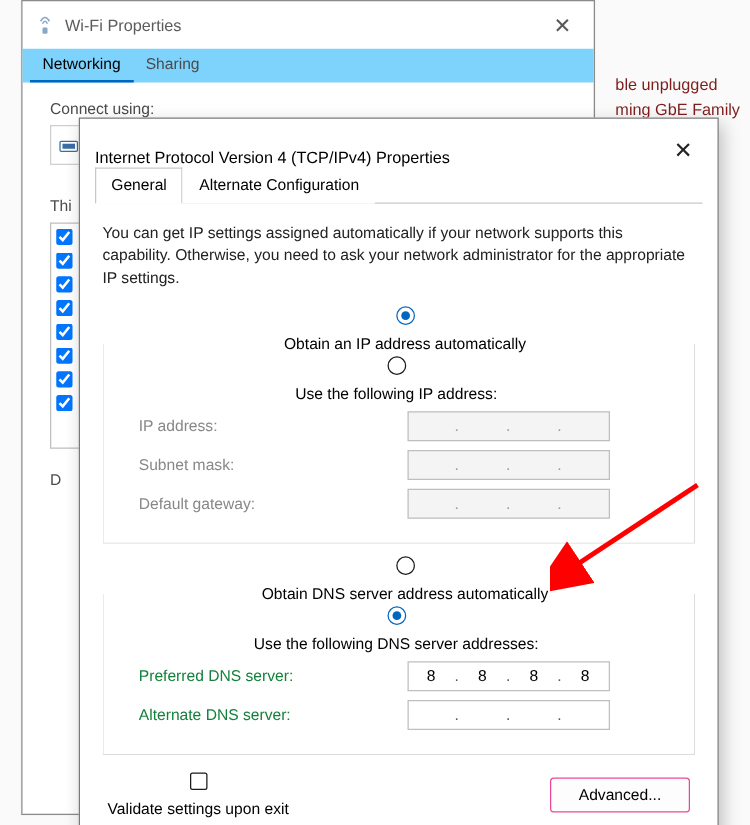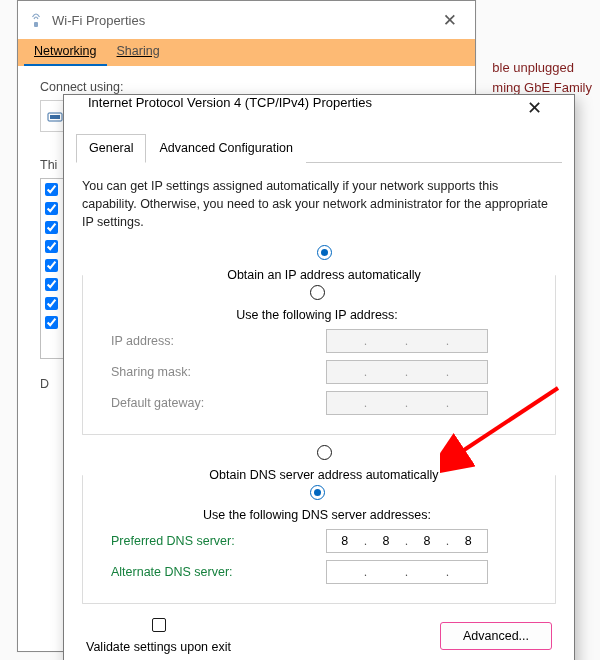--- a/index.html
+++ b/index.html
@@ -57,22 +57,21 @@
   .wifi-titlebar .close {
     font-size: 17px;
     color: #5a5a5a;
     padding: 2px 8px;
   }
 
   .wifi-tabs {
     display: flex;
     gap: 0;
     padding: 0 6px;
-    background: #fdba74;
-    text-decoration: underline;
+    background: #7dd3fc;
   }
   .wifi-tabs .tab {
     font-size: 12.5px;
     color: #4b4b4b;
     padding: 5px 10px 6px;
     border-bottom: 1px solid transparent;
   }
   .wifi-tabs .tab.active {
     color: #000;
     border-bottom: 2px solid #0067c0;
@@ -123,23 +122,23 @@
     position: absolute;
     left: 63px;
     top: 94px;
     width: 510px;
     background: #fff;
     border: 1px solid #7a7a7a;
     box-shadow: 3px 5px 14px rgba(0,0,0,0.25);
   }
   .ipv4-titlebar {
     display: flex;
-    align-items: flex-start;
+    align-items: flex-end;
     height: 38px;
-    padding: 0 24px;
+    padding: 0 12px;
   }
   .ipv4-titlebar .title {
     flex: 1;
     font-size: 13px;
   }
   .ipv4-titlebar .close {
     font-size: 18px;
     color: #222;
     padding: 2px 8px;
   }
@@ -339,21 +338,21 @@
 </div>
 
 <div class="ipv4-dialog">
   <div class="ipv4-titlebar">
     <span class="title">Internet Protocol Version 4 (TCP/IPv4) Properties</span>
     <span class="close">✕</span>
   </div>
 
   <div class="ipv4-tabs">
     <div class="tab active">General</div>
-    <div class="tab">Advanced Configuration</div>
+    <div class="tab">Alternate Configuration</div>
   </div>
 
   <div class="ipv4-body">
     <div class="ipv4-desc">You can get IP settings assigned automatically if your network supports this capability. Otherwise, you need to ask your network administrator for the appropriate IP settings.</div>
 
     <div style="margin-left:10px">
       <div class="radio-row">
         <span class="radio checked"></span>
         <span>Obtain an IP address automatically</span>
       </div>
@@ -369,21 +368,21 @@
           <span class="octet"></span>
             <span class="dot">.</span>
             <span class="octet"></span>
             <span class="dot">.</span>
             <span class="octet"></span>
             <span class="dot">.</span>
             <span class="octet"></span>
         </div>
       </div>
       <div class="field-row">
-        <span class="flabel">Sharing mask:</span>
+        <span class="flabel">Subnet mask:</span>
         <div class="ip-input disabled">
           <span class="octet"></span>
             <span class="dot">.</span>
             <span class="octet"></span>
             <span class="dot">.</span>
             <span class="octet"></span>
             <span class="dot">.</span>
             <span class="octet"></span>
         </div>
       </div>

